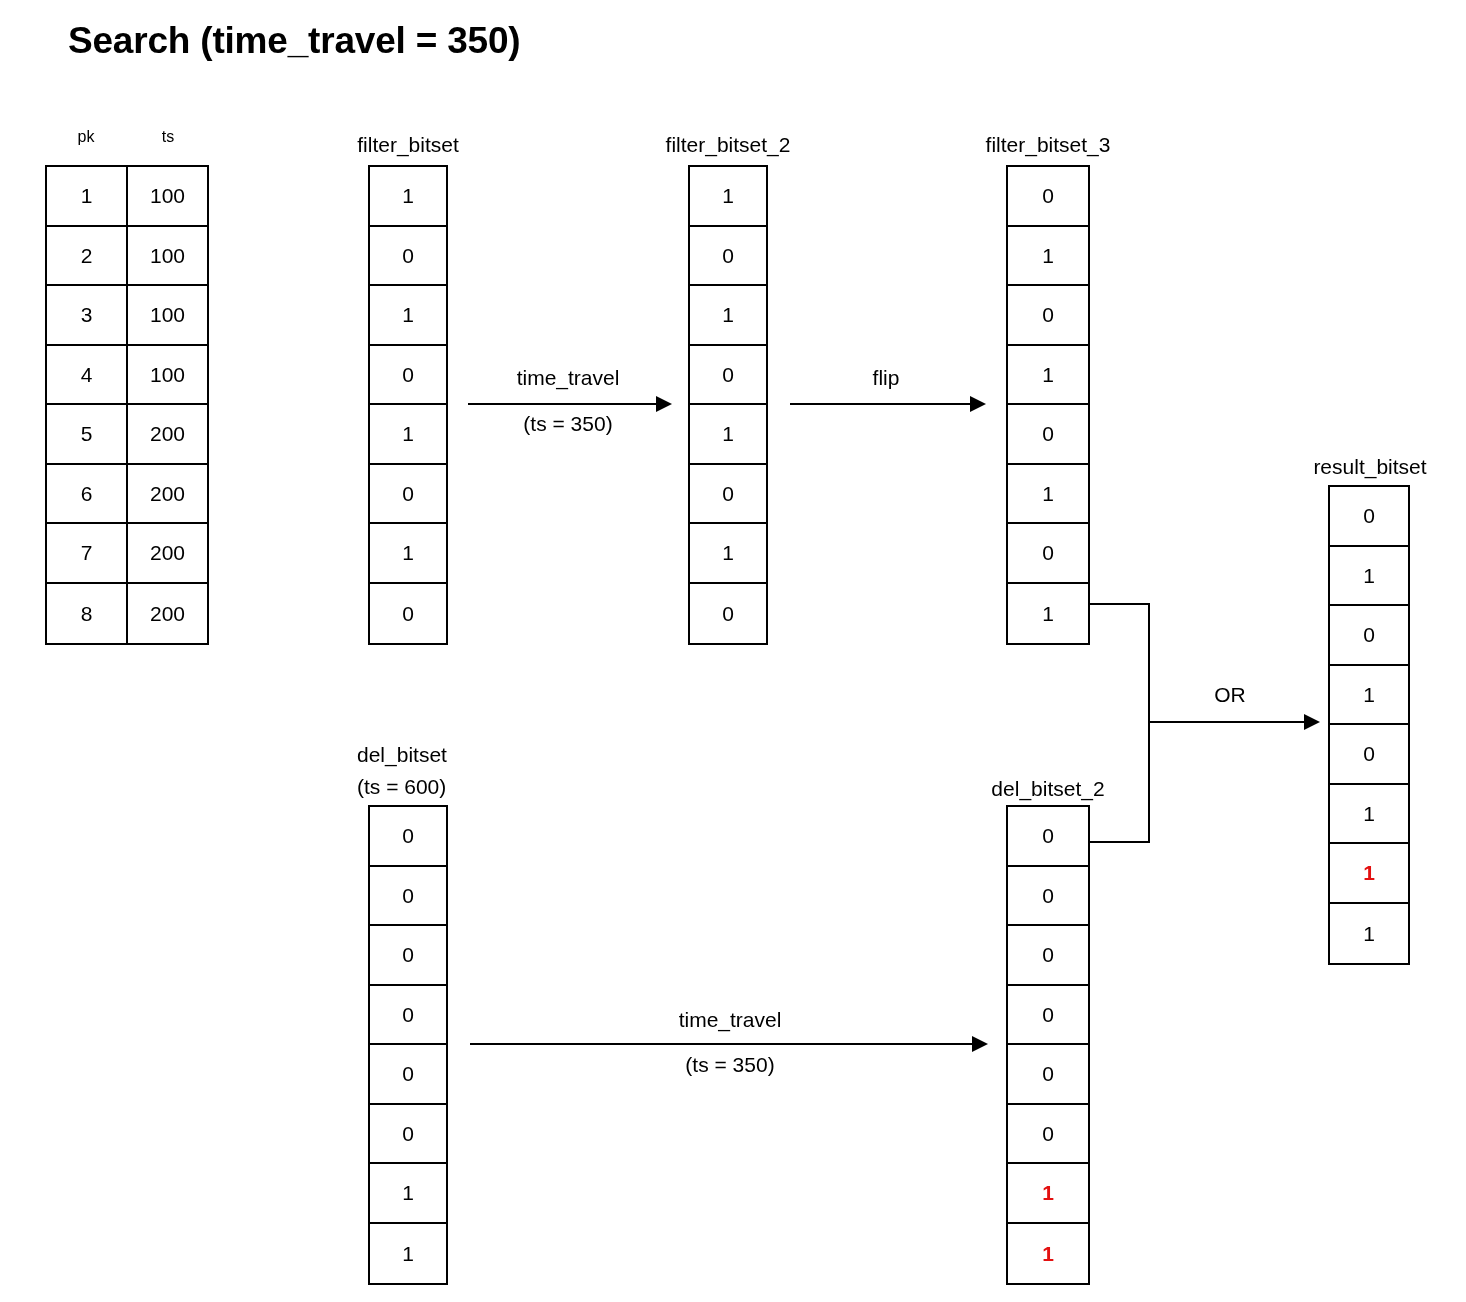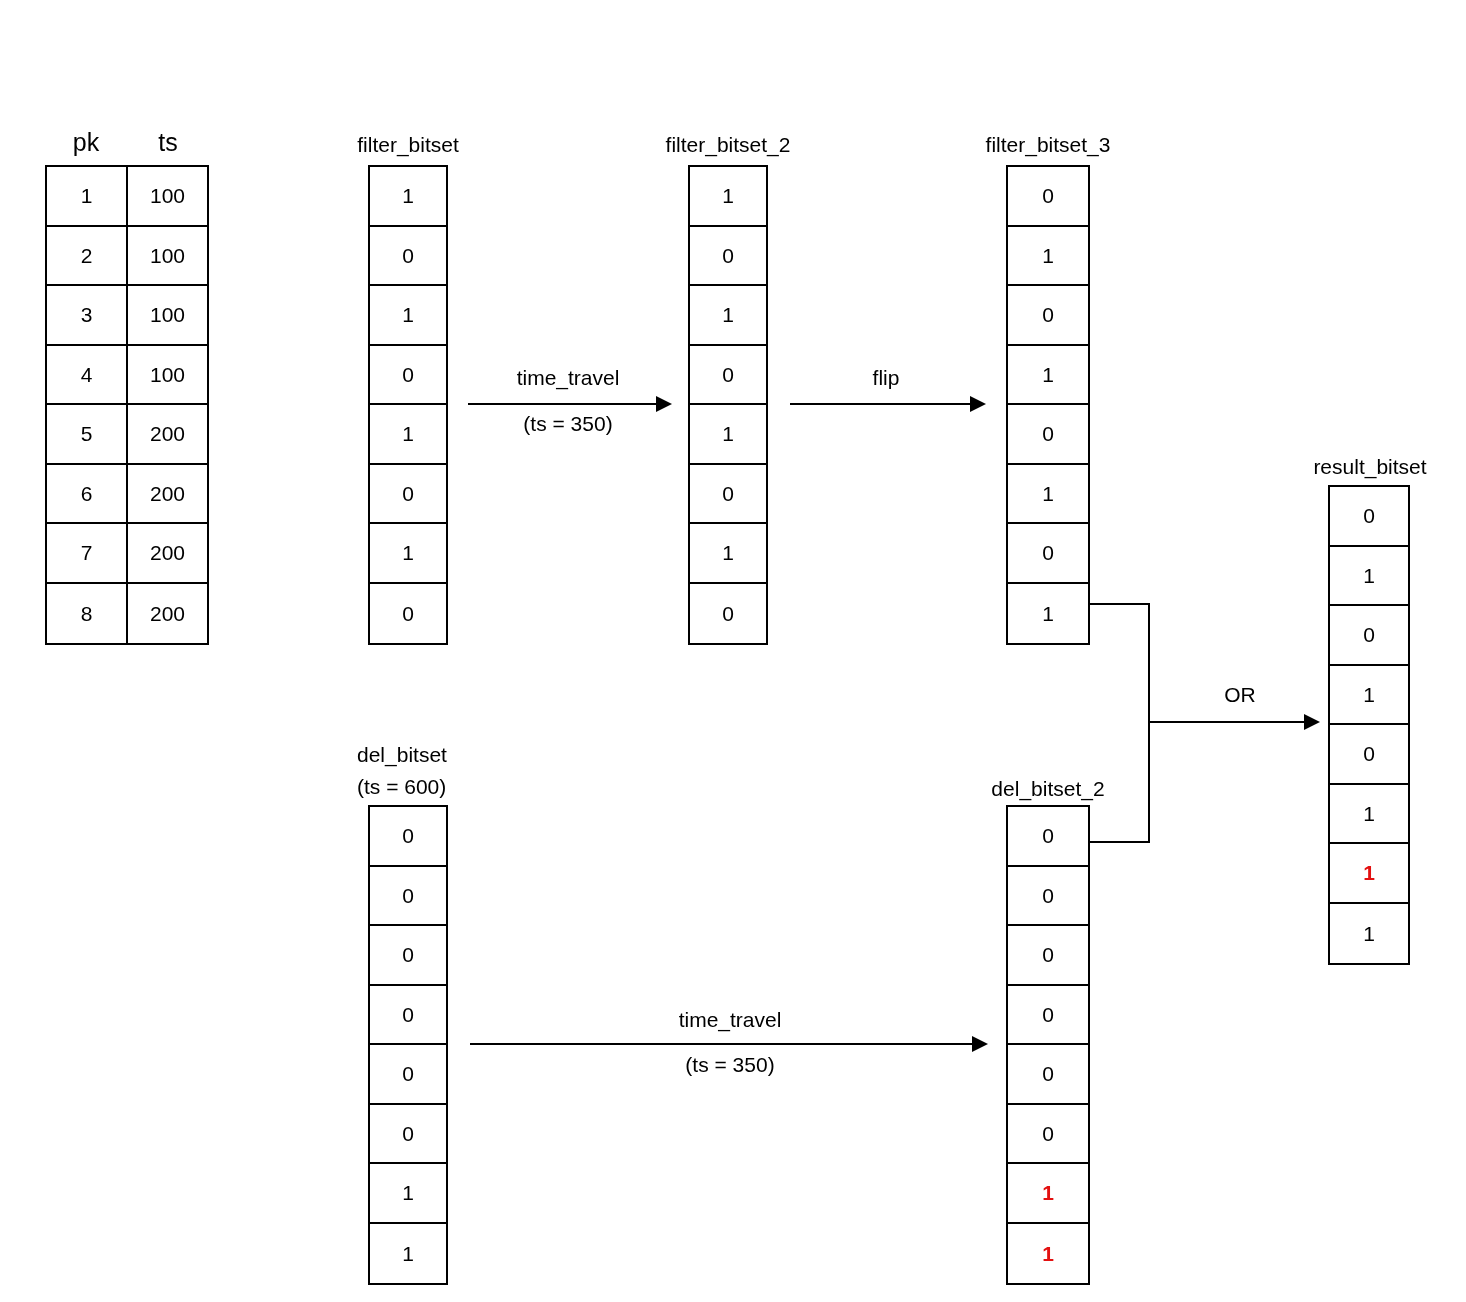--- a/index.html
+++ b/index.html
@@ -77,21 +77,21 @@
     border-bottom: 2px solid #000;
     display: flex;
     align-items: center;
     justify-content: center;
     font-size: 21px;
     line-height: 1;
   }
   #pk-ts-table .tcol .tcell:last-child { border-bottom: none; }
 
   .table-head {
-    font-size: 25px;
+    font-size: 16px;
     text-align: center;
     white-space: nowrap;
   }
 
   
   .hline {
     background: #000;
     height: 2px;
   }
   .vline {
@@ -109,20 +109,21 @@
     white-space: nowrap;
     text-align: center;
     line-height: 30px;
   }
 </style>
 </head>
 <body>
 
 <div id="canvas">
 
+  <div class="abs" id="title">Search (time_travel = 350)</div>
 
   <div class="abs table-head" style="left:45px; top:128px; width:82px;">pk</div>
   <div class="abs table-head" style="left:127px; top:128px; width:82px;">ts</div>
 
   <div class="abs" id="pk-ts-table" style="left:45px; top:165px; width:164px; height:480px;">
     <div class="tcol" id="pk-col" style="width:82px;">
         <div class="tcell" style="height: 59.5px;">1</div>
         <div class="tcell" style="height: 59.5px;">2</div>
         <div class="tcell" style="height: 59.5px;">3</div>
         <div class="tcell" style="height: 59.5px;">4</div>
@@ -217,21 +218,21 @@
       <div class="cell red" style="height: 59.5px;">1</div>
       <div class="cell red" style="height: 59.5px;">1</div>
     </div>
 
   <div class="abs hline" style="left:1088px; top:603px; width:62px;"></div>
 
   <div class="abs hline" style="left:1088px; top:841px; width:62px;"></div>
 
   <div class="abs vline" style="left:1148px; top:603px; height:240px;"></div>
 
-  <div class="abs arrow-label" style="left:1150px; top:680px; width:160px;padding-left:10px;">OR</div>
+  <div class="abs arrow-label" style="left:1150px; top:680px; width:160px;">OR</div>
   <div class="abs hline" style="left:1148px; top:721px; width:158px;"></div>
   <div class="abs arrowhead" style="left:1304px; top:714px;"></div>
 
   <div class="abs col-label" style="left:1288px; top:450px; width:164px;">result_bitset</div>
   <div class="abs bitset" id="result-bitset" style="left:1328px; top:485px; width:82px; height:480px;">
       <div class="cell" style="height: 59.5px;">0</div>
       <div class="cell" style="height: 59.5px;">1</div>
       <div class="cell" style="height: 59.5px;">0</div>
       <div class="cell" style="height: 59.5px;">1</div>
       <div class="cell" style="height: 59.5px;">0</div>

